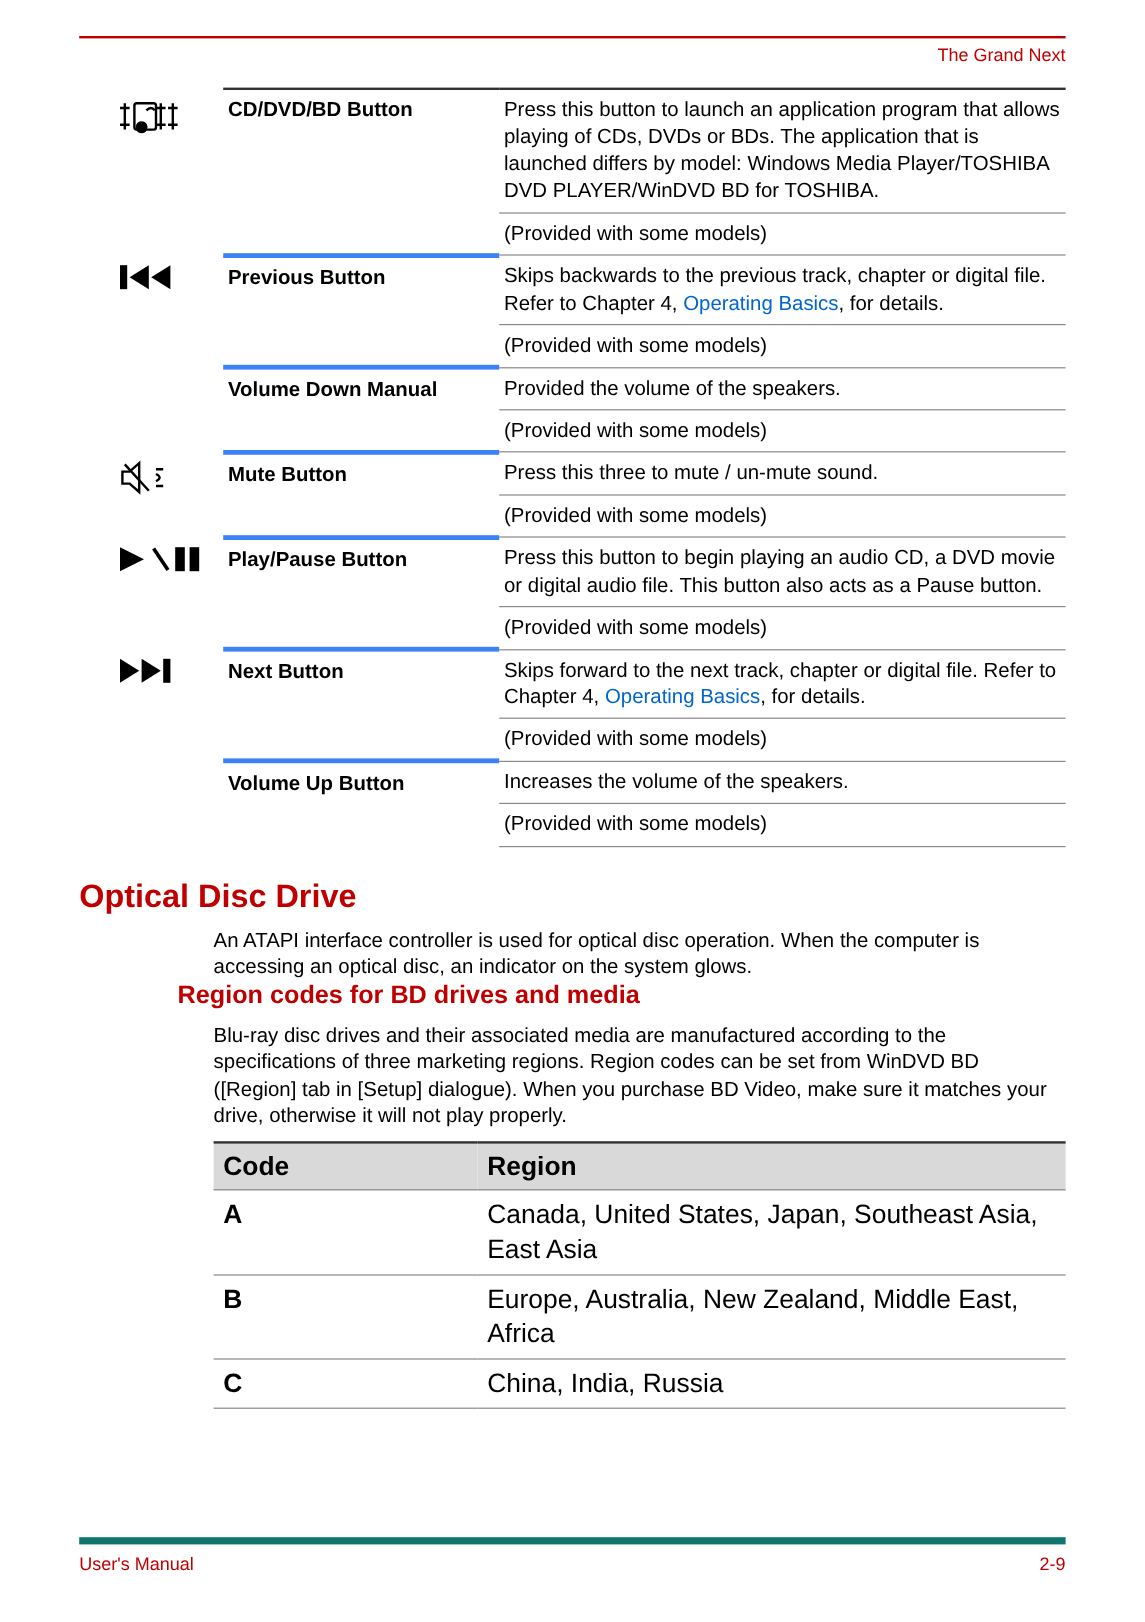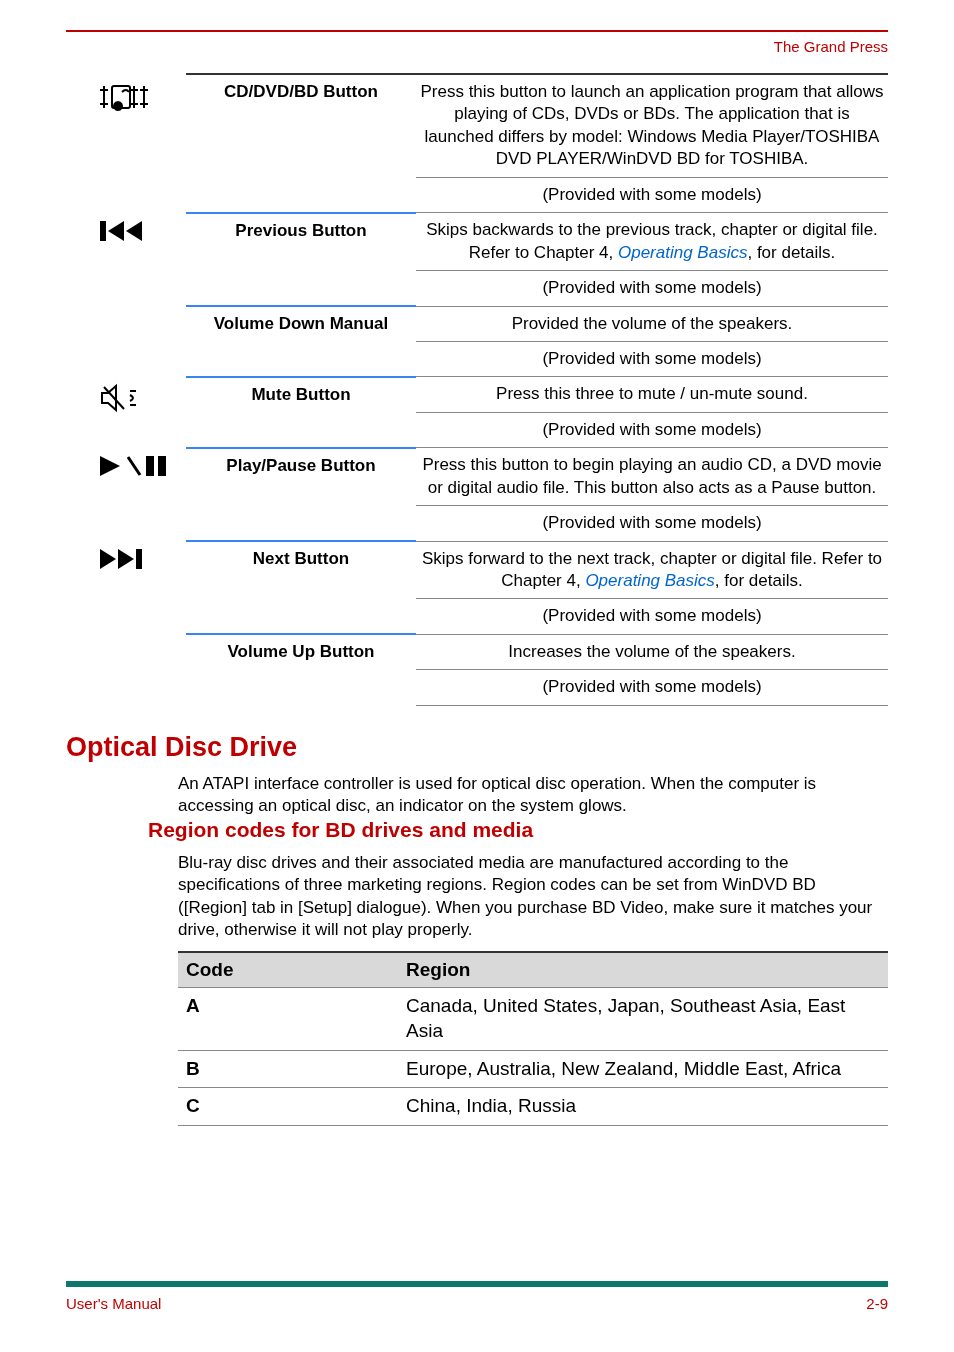--- a/index.html
+++ b/index.html
@@ -1,45 +1,45 @@
 <!DOCTYPE html>
 <html><head>
 <meta charset="utf-8">
 <style>
   * { box-sizing: border-box; margin: 0; padding: 0; }
   html, body { width: 954px; height: 1352px; background: #fff; font-family: Arial, Helvetica, sans-serif; }
   .page { width: 954px; height: 1352px; padding: 30px 66px 40px 66px; position: relative; display: flex; flex-direction: column; }
   .top-rule { border-top: 2px solid #c00000; margin-bottom: 6px; }
   .header-text { text-align: right; color: #c00000; font-size: 15px; margin-bottom: 18px; }
   .content { flex: 1; }
-  .button-table { width: 100%; border-collapse: collapse; margin-left: 30px; width: calc(100% - 30px); text-align: center; }
+  .button-table { width: 100%; border-collapse: collapse; margin-left: 30px; width: calc(100% - 30px); }
   .button-table td { vertical-align: top; padding: 6px 4px; font-size: 17px; line-height: 1.32; color: #000; }
   .button-table td.icon-cell { width: 90px; text-align: left; padding-top: 6px; }
-  .button-table td.name-cell { width: 230px; font-weight: bold; border-top: 2px solid #3b82f6; }
+  .button-table td.name-cell { width: 230px; font-weight: bold; border-top: 4px solid #3b82f6; }
   .button-table td.desc-cell { border-top: 1px solid #888; }
   .button-table tr.first td.name-cell, .button-table tr.first td.desc-cell { border-top: 2px solid #333; }
   .button-table tr.last-row td.name-cell, .button-table tr.last-row td.desc-cell { border-bottom: 1px solid #888; }
-  .link { color: #0066cc; font-style: italic; }
+  .link { color: #0066cc; }
   .h1 { color: #c00000; font-size: 27px; font-weight: bold; margin-top: 26px; margin-bottom: 10px; }
   .body-para { font-size: 17px; line-height: 1.32; margin-left: 112px; color: #000; }
   .h2 { color: #c00000; font-size: 21px; font-weight: bold; margin-bottom: 10px; margin-left: 82px; }
-  .region-table { margin-left: 112px; width: calc(100% - 112px); border-collapse: collapse; margin-top: 10px; font-size: 19px; }
+  .region-table { margin-left: 112px; width: calc(100% - 112px); border-collapse: collapse; margin-top: 10px; font-size: 22px; }
   .region-table th { text-align: left; background: #d9d9d9; padding: 6px 8px; font-weight: bold; border-top: 2px solid #333; }
   .region-table td { padding: 6px 8px; border-top: 1px solid #888; vertical-align: top; line-height: 1.3; }
   .region-table tr:last-child td { border-bottom: 1px solid #888; }
   .region-table td.code { font-weight: bold; width: 220px; }
   .footer { display: flex; justify-content: space-between; color: #c00000; font-size: 15px; border-top: 6px solid #0f766e; padding-top: 8px; margin-top: 30px; }
   .icon-svg { display: block; }
 </style>
 </head>
 <body>
 
 <div class="page">
   <div class="top-rule"></div>
-  <div class="header-text">The Grand Press</div>
+  <div class="header-text">The Grand Next</div>
 
   <div class="content">
 
     <table class="button-table">
 
       <tbody>
           <tr class="first">
         <td class="icon-cell" rowspan="2">
           <svg class="icon-svg" width="58" height="34" viewBox="0 0 58 34">
             <g stroke="#000" stroke-width="2" fill="none">

